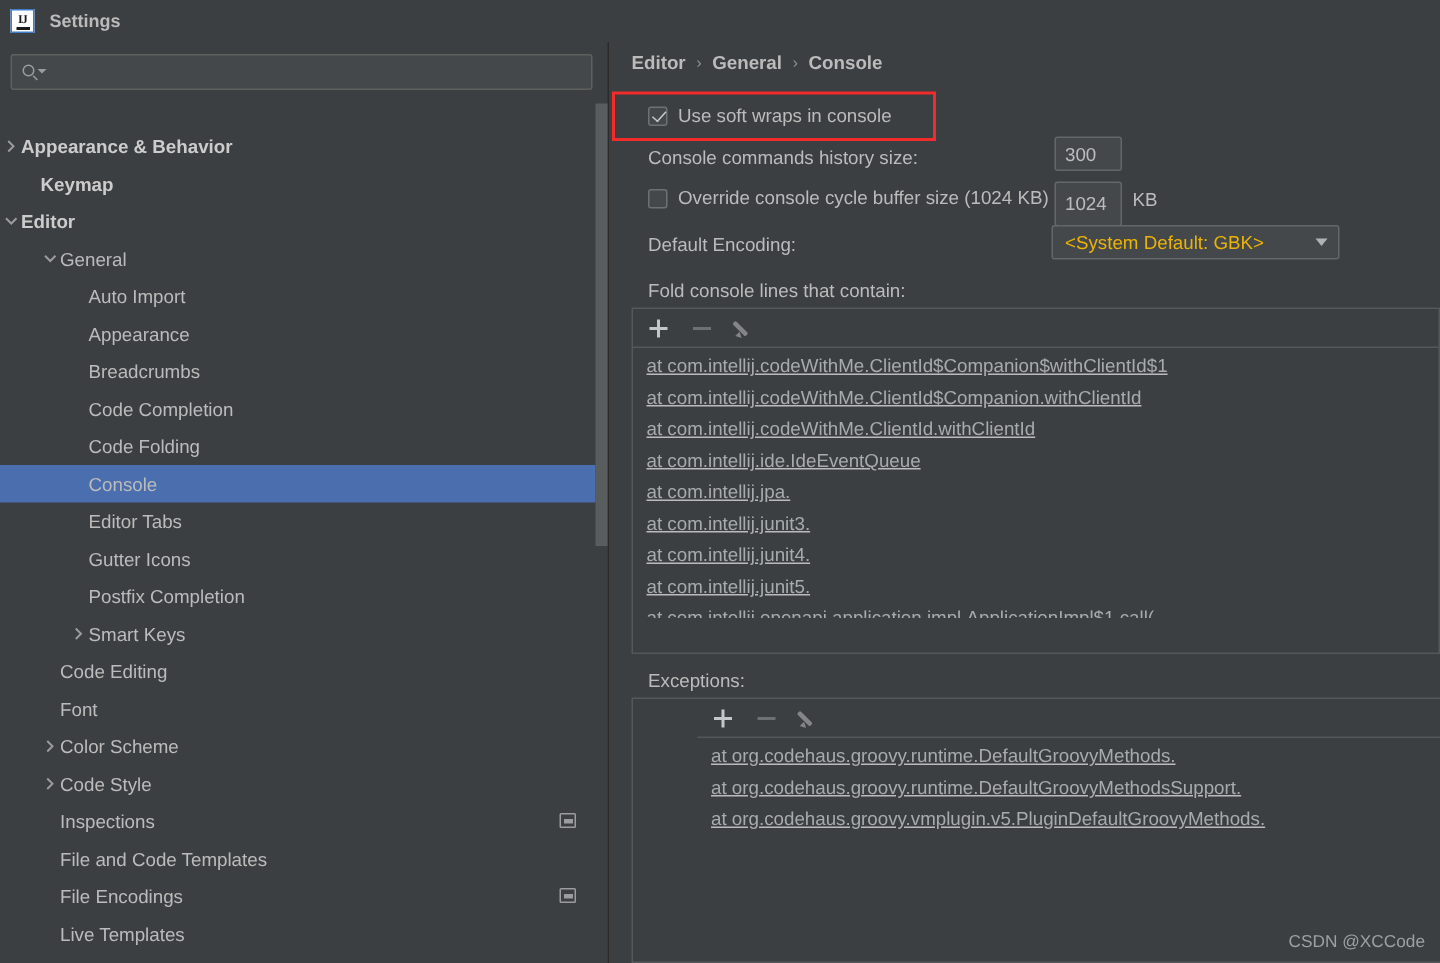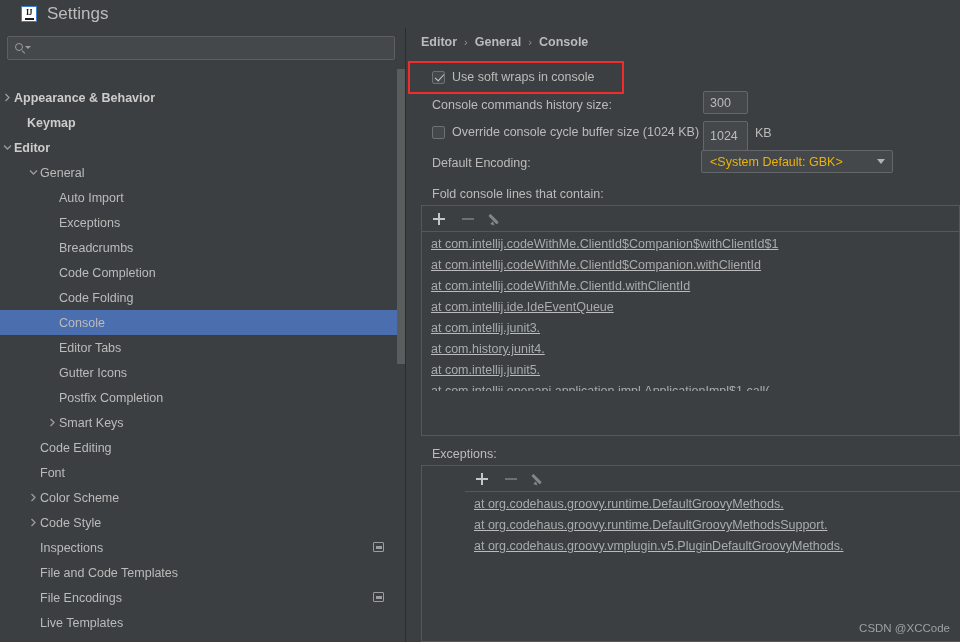--- a/index.html
+++ b/index.html
@@ -12,34 +12,34 @@
     font-size: 12px;
     color: #BBBBBB;
     -webkit-font-smoothing: antialiased;
   }
   #app { position: relative; width: 960px; height: 642px; overflow: hidden; }
 
   
   .titlebar {
     position: absolute; left: 0; top: 0; width: 960px; height: 28px;
     background: #3C3F41;
-    display: flex; align-items: center; padding-left: 21px;
+    display: flex; align-items: center; padding-left: 7px;
   }
   .ij-logo {
     width: 16px; height: 16px; border: 1.5px solid #3D7DC9;
     background: #FFFFFF; color: #1A1A1A;
     font-size: 8px; font-weight: bold; line-height: 9px;
     display: flex; flex-direction: column; align-items: center; justify-content: center;
     font-family: "Liberation Serif", serif; letter-spacing: -0.5px;
     flex: 0 0 auto;
   }
   .ij-logo i { font-style: normal; display:block; }
   .ij-logo .bar { width: 9px; height: 2px; background: #1A1A1A; margin-top: 1px; }
   .titlebar-text {
-    margin-left: 10px; font-size: 17px; color: #BBBBBB;
+    margin-left: 10px; font-size: 12px; color: #BBBBBB; font-weight: bold;
   }
 
   
   .left-panel {
     position: absolute; left: 0; top: 28px; width: 406px; height: 614px;
     background: #3C3F41;
     border-right: 1px solid #2B2B2B;
   }
   .search-wrap {
     position: absolute; left: 7px; top: 8px; width: 388px; height: 24px;
@@ -255,21 +255,21 @@
             <svg width="9" height="7" viewBox="0 0 9 7">
               <path d="M1 1.5 L4.5 5 L8 1.5" fill="none" stroke="#9A9C9D" stroke-width="1.3"></path>
             </svg>
           </span>
           <span class="label" style="margin-left:40px;">General</span>
         </div>
         <div class="tree-row">
           <span class="label" style="margin-left:59px;">Auto Import</span>
         </div>
         <div class="tree-row">
-          <span class="label" style="margin-left:59px;">Exceptions</span>
+          <span class="label" style="margin-left:59px;">Appearance</span>
         </div>
         <div class="tree-row">
           <span class="label" style="margin-left:59px;">Breadcrumbs</span>
         </div>
         <div class="tree-row">
           <span class="label" style="margin-left:59px;">Code Completion</span>
         </div>
         <div class="tree-row">
           <span class="label" style="margin-left:59px;">Code Folding</span>
         </div>
@@ -386,22 +386,23 @@
         <span class="tb-icon tb-pencil">
           <span class="body"></span>
             <span class="tip"></span>
         </span>
       </div>
       <div class="list-body" id="fold-list" style="height:203px;">
           <div class="list-item">at com.intellij.codeWithMe.ClientId$Companion$withClientId$1</div>
           <div class="list-item">at com.intellij.codeWithMe.ClientId$Companion.withClientId</div>
           <div class="list-item">at com.intellij.codeWithMe.ClientId.withClientId</div>
           <div class="list-item">at com.intellij.ide.IdeEventQueue</div>
+          <div class="list-item">at com.intellij.jpa.</div>
           <div class="list-item">at com.intellij.junit3.</div>
-          <div class="list-item">at com.history.junit4.</div>
+          <div class="list-item">at com.intellij.junit4.</div>
           <div class="list-item">at com.intellij.junit5.</div>
           <div class="list-item clipped">at com.intellij.openapi.application.impl.ApplicationImpl$1.call(</div>
         </div>
     </div>
 
     <div class="row" style="left:14px; top:419px;">
       <span class="field-label">Exceptions:</span>
     </div>
 
     <div class="list-panel" style="left:14px; top:437px; width:624px; height:177px;padding-left:43px;">

